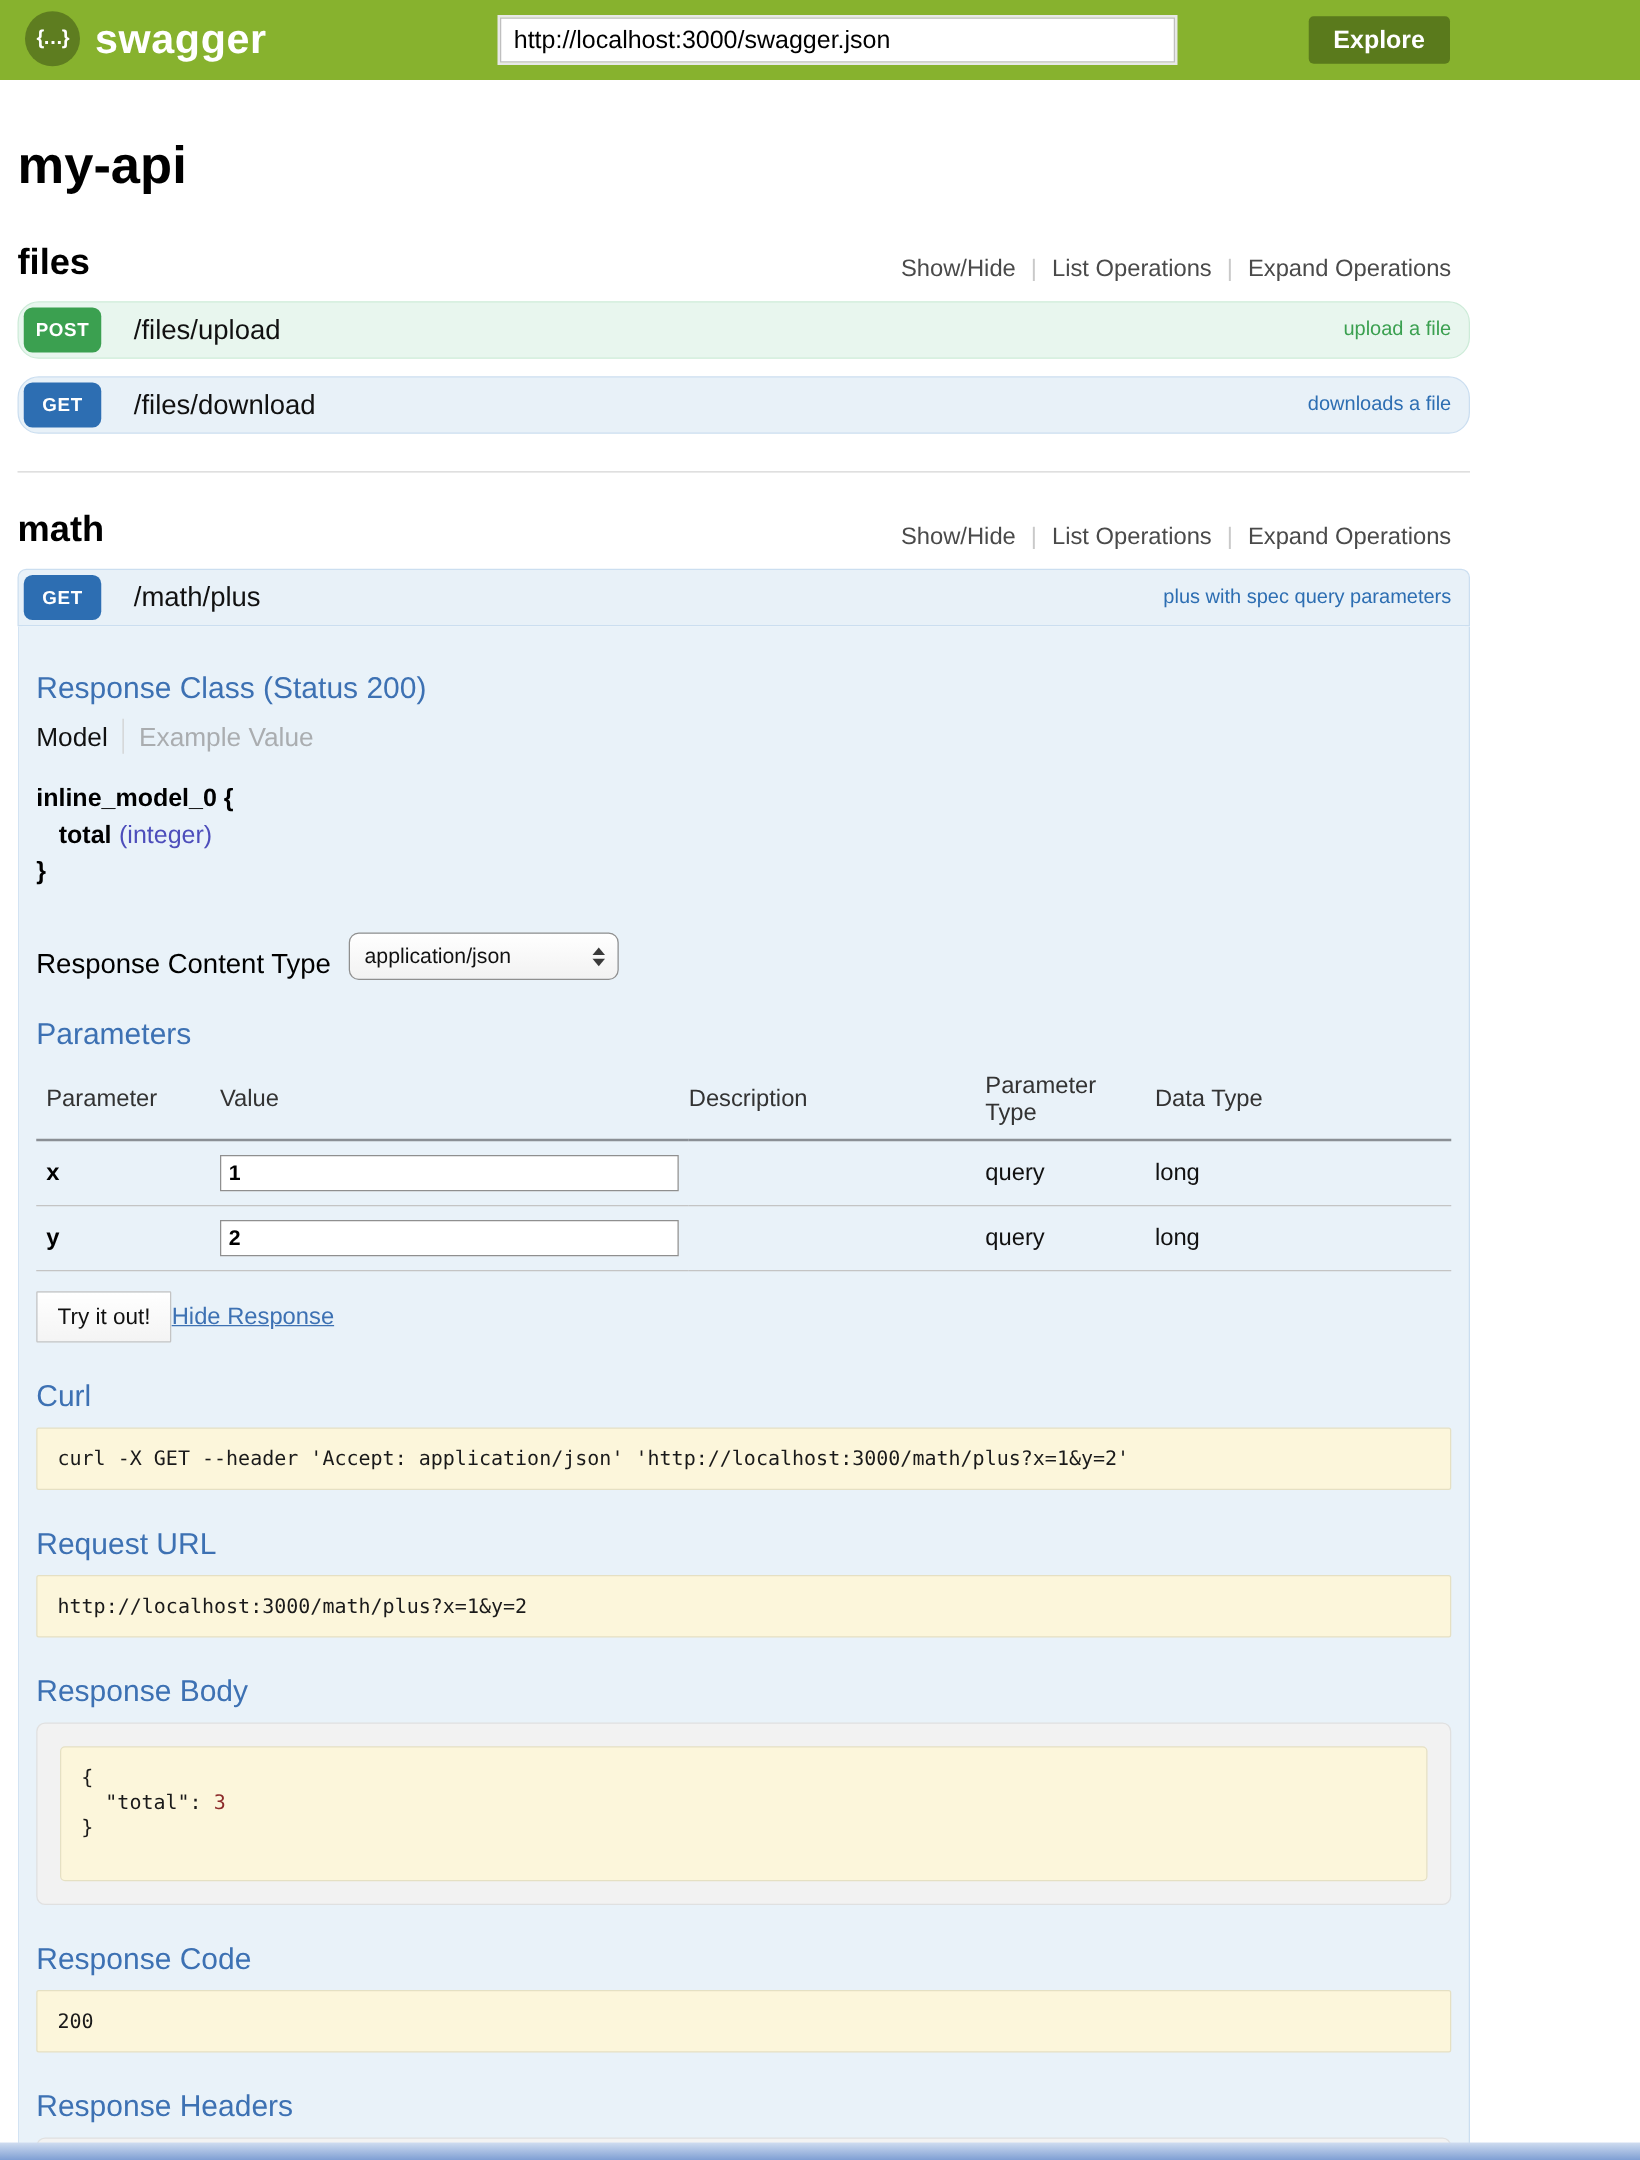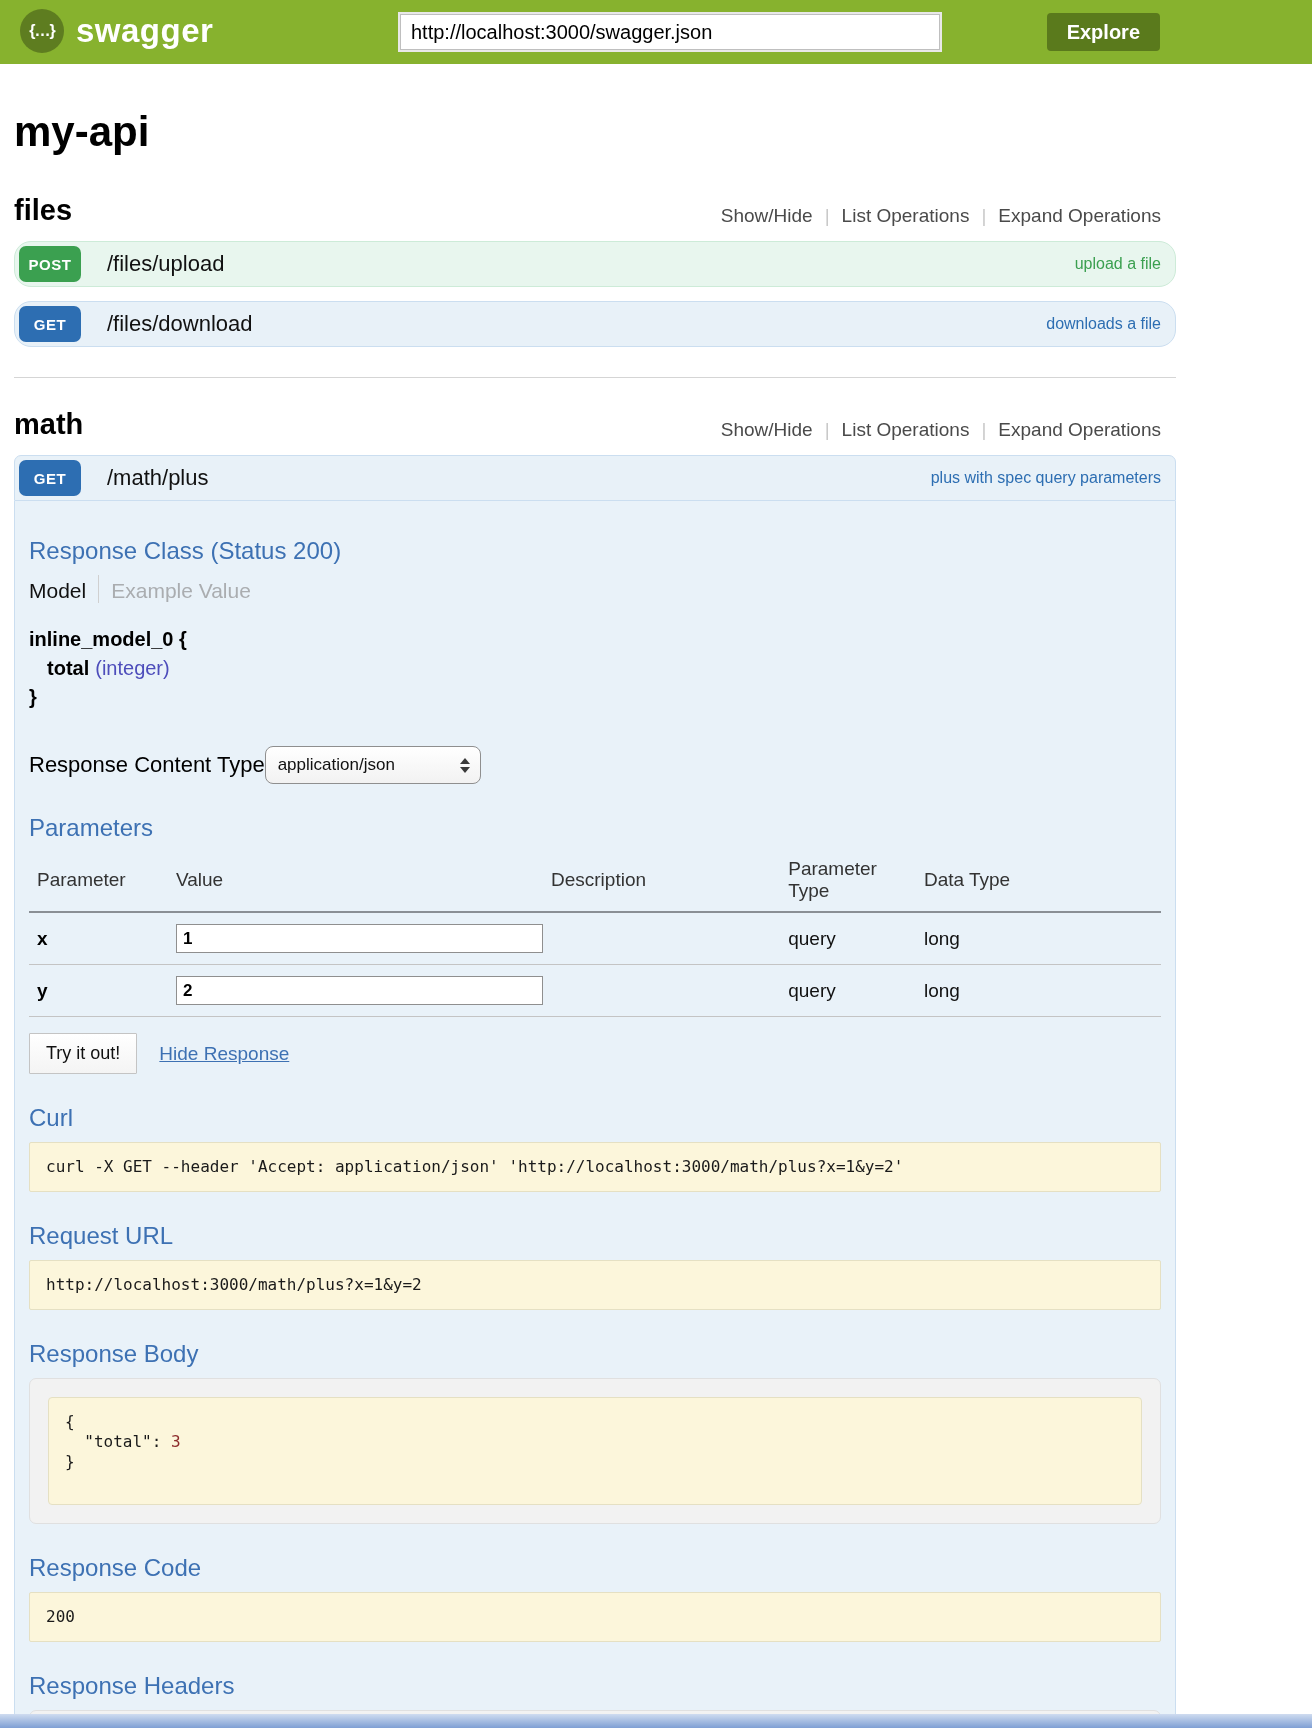--- a/index.html
+++ b/index.html
@@ -69,21 +69,21 @@
   .model-tabs { display:flex; align-items:flex-end; font-size:21px; margin-top:2px; }
   .model-tabs .tab-sel { color:#111; cursor:pointer; }
   .model-tabs .tab-dim { color:#aaadb0; cursor:pointer; }
   .model-tabs .vsep { display:inline-block; width:1px; height:28px; background:#d0d0d0; margin:0 12px; }
   
   .model-sig { margin-top:22px; font-size:20px; line-height:1.45; color:#000; }
   .model-sig .b { font-weight:bold; }
   .model-sig .prop { padding-left:18px; }
   .model-sig .ptype { color:#4d4dbb; font-weight:400; margin-left:6px; }
   
-  .ctype-row { display:flex; align-items:center; margin-top:34px; }
+  .ctype-row { display:flex; align-items:flex-end; gap:14px; margin-top:34px; }
   .ctype-label { font-size:22px; color:#000; }
   .select {
     width:216px; height:38px; border:1px solid #8f8f8f; border-radius:8px;
     background:linear-gradient(#ffffff,#f2f2f2);
     display:flex; align-items:center; justify-content:space-between;
     padding:0 10px 0 12px; font-size:17px; color:#111; cursor:pointer;
   }
   .spin { display:flex; flex-direction:column; gap:3px; }
   .spin i { display:block; width:0; height:0; border-left:5px solid transparent; border-right:5px solid transparent; }
   .spin i.up   { border-bottom:6px solid #3a3a3a; }
@@ -96,21 +96,21 @@
   }
   table.params th:first-child, table.params td:first-child { padding-left:8px; }
   table.params td { padding:11px 8px 11px 0; border-bottom:1px solid #c4c4c4; vertical-align:middle; }
   td.pname { font-weight:bold; color:#000; }
   .param-input {
     width:367px; height:29px; border:1px solid #8f8f8f; background:#fff;
     font-size:17px; font-weight:bold; padding:2px 6px; color:#000;
     font-family:"Liberation Sans","DejaVu Sans",sans-serif;
   }
   
-  .try-row { display:flex; align-items:center; gap:22px; margin-top:16px; }
+  .try-row { display:flex; align-items:center; margin-top:16px; }
   .try-btn {
     background:linear-gradient(#ffffff,#f4f4f4); border:1px solid #c4c4c4;
     font-size:18px; color:#111; padding:9px 16px; cursor:pointer; border-radius:1px;
     font-family:"Liberation Sans","DejaVu Sans",sans-serif;
   }
   .hide-link { font-size:19px; color:#3d71b3; text-decoration:underline; cursor:pointer; }
   
   pre.codebox {
     background:#fcf6db; border:1px solid #e5e0c3; margin:0; padding:14px 16px;
     font-family:"DejaVu Sans Mono","Liberation Mono",monospace;

